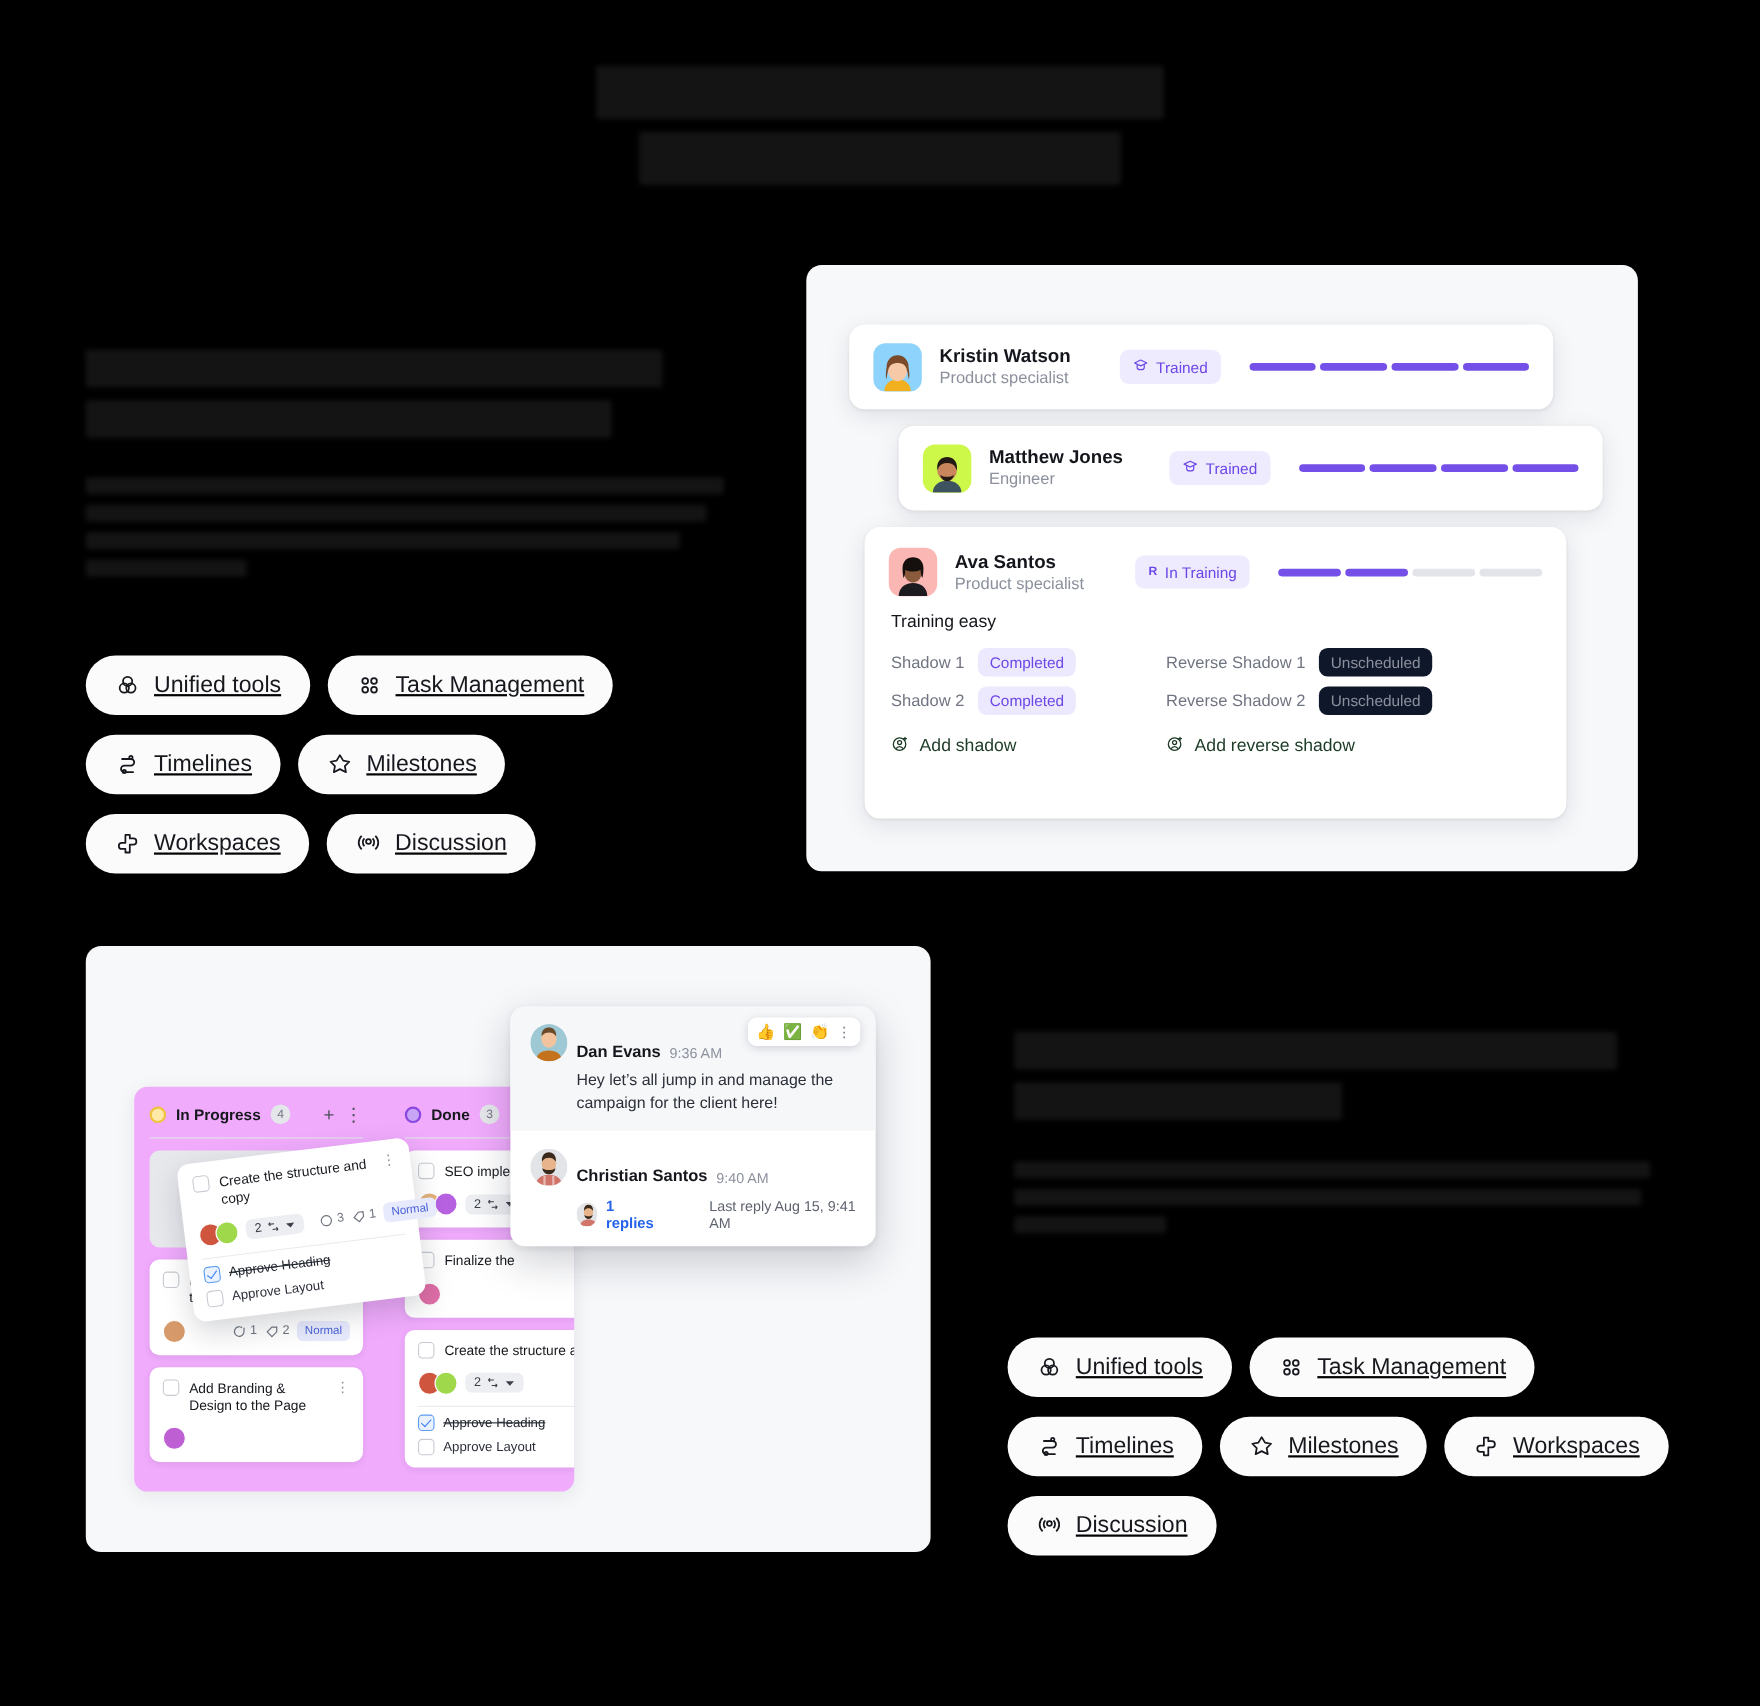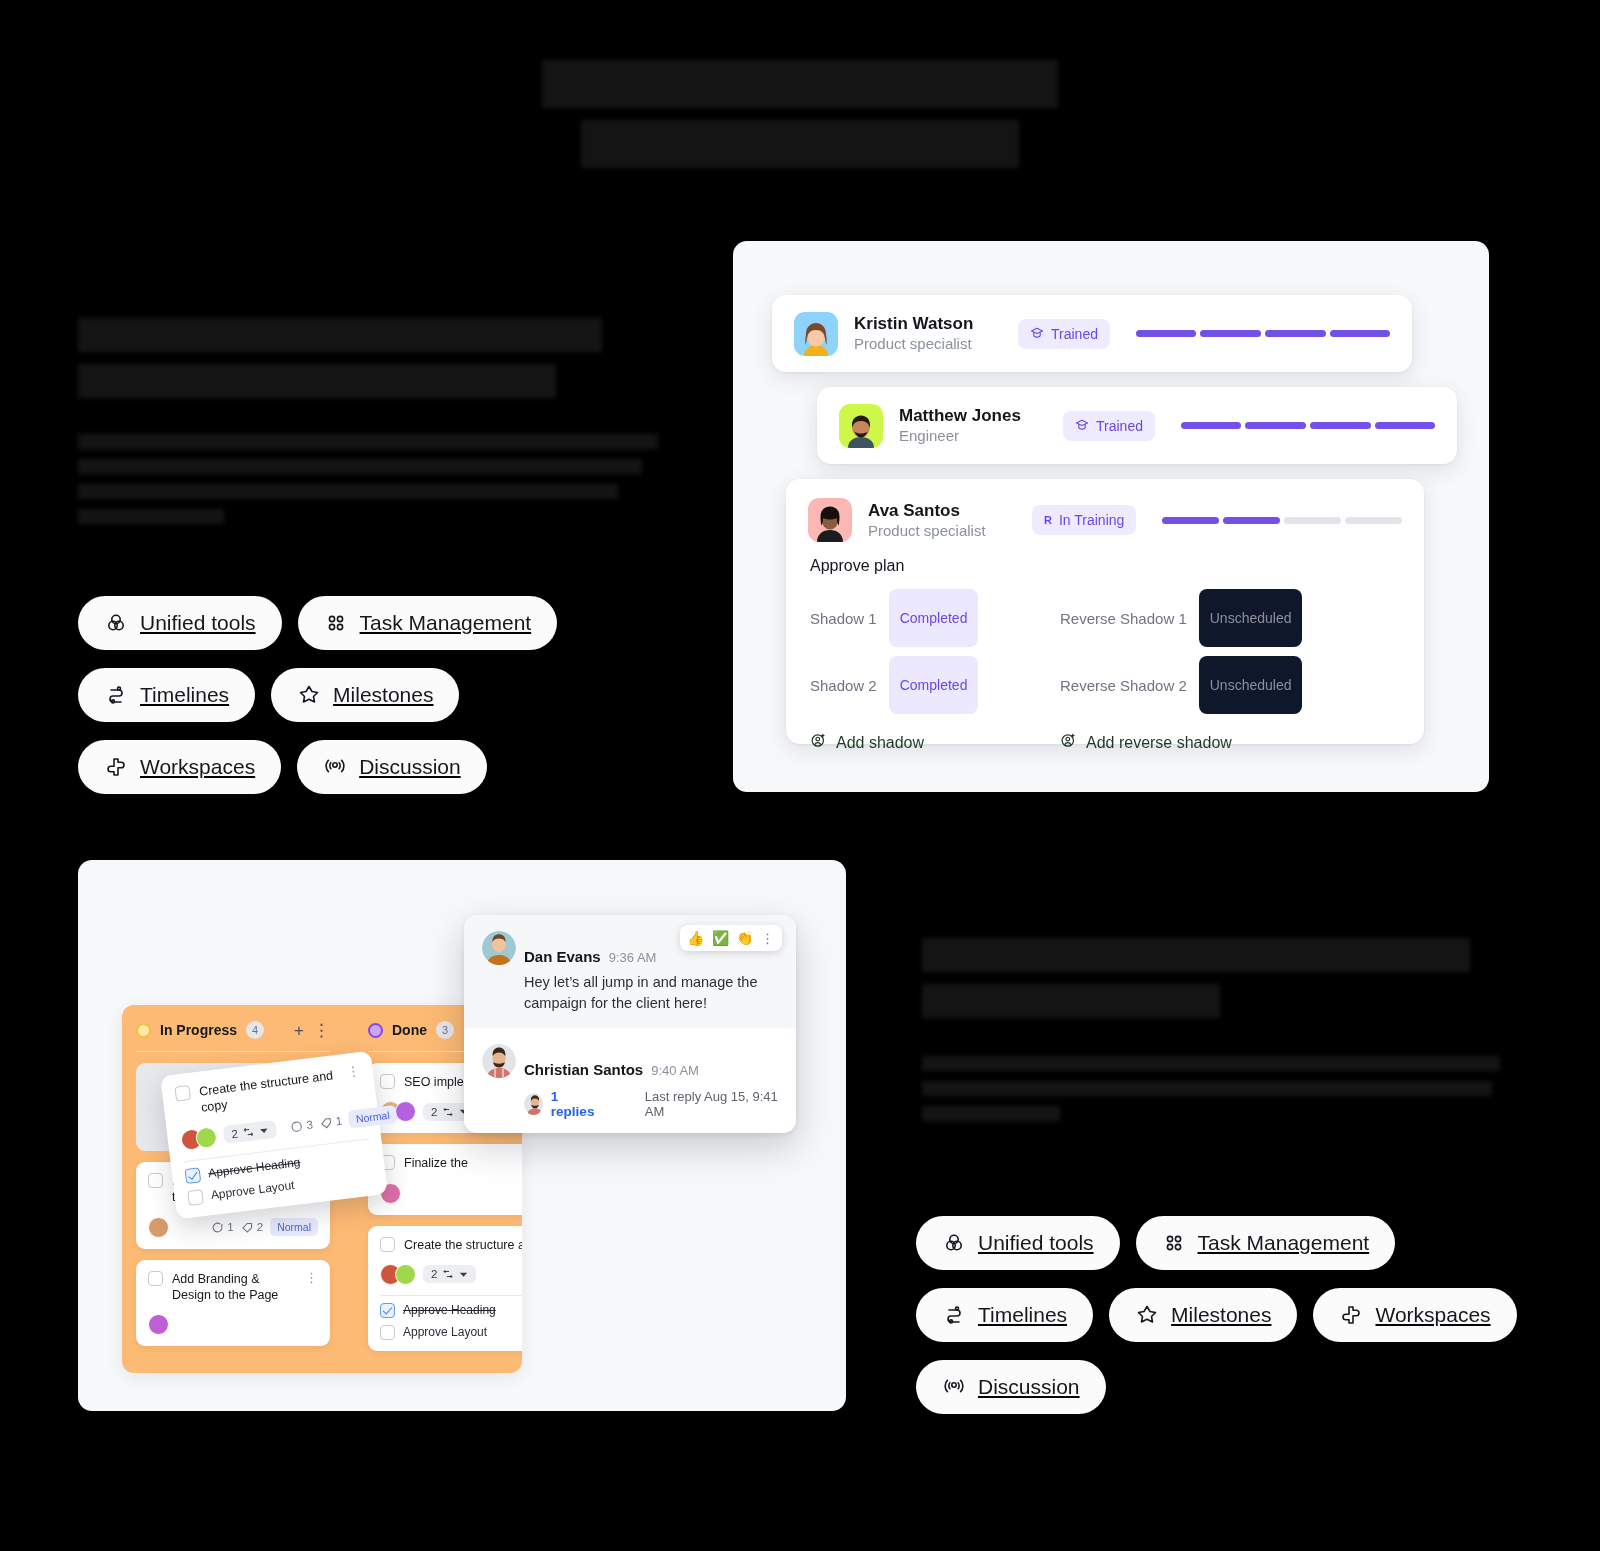--- a/index.html
+++ b/index.html
@@ -90,32 +90,32 @@
 
   .segbar { display: flex; gap: 4px; flex: 1; margin-left: 10px; }
   .seg { height: 7px; border-radius: 4px; background: #e2e4e9; flex: 1; }
   .seg.on { background: #7550e8; }
 
   .tplan { padding: 4px 24px 0; }
   .tplan-title { font-size: 16px; color: #14161c; margin-bottom: 14px; }
   .tplan-grid { display: grid; grid-template-columns: 250px 1fr; row-gap: 9px; }
   .tp-item { display: flex; align-items: center; gap: 12px; }
   .tp-lbl { font-size: 15px; color: #6f7480; }
-  .chip { border-radius: 8px; padding: 21px 11px; font-size: 14px; white-space: nowrap; }
+  .chip { border-radius: 8px; padding: 5px 11px; font-size: 14px; white-space: nowrap; }
   .chip-done { background: #ece8fe; color: #6c47e6; }
   .chip-un { background: #0f172a; color: #8b909c; }
   .tplan-actions { display: grid; grid-template-columns: 250px 1fr; margin-top: 18px; }
   .act { display: inline-flex; align-items: center; gap: 9px; font-size: 16px; color: #1c3b26; }
 
   
   .panel-board { left: 78px; top: 860px; width: 768px; height: 551px; }
 
   .board {
-    position: absolute; left: 44px; top: 145px; width: 400px; height: 368px;
-    background: #fdba74; border-radius: 12px; overflow: hidden;
+    position: absolute; left: 44px; top: 128px; width: 400px; height: 368px;
+    background: #f0abfc; border-radius: 12px; overflow: hidden;
     box-shadow: 0 4px 18px rgba(16,20,40,.08);
   }
   .bcol { position: absolute; top: 0; width: 222px; padding: 16px 14px; }
   .bcol-1 { left: 0; }
   .bcol-2 { left: 232px; }
   .bhead { display: flex; align-items: center; gap: 9px; margin-bottom: 12px; }
   .dot { width: 15px; height: 15px; border-radius: 50%; border: 2px solid; }
   .dot-y { background: #ffe9a8; border-color: #f0c33c; }
   .dot-p { background: #c9a6f5; border-color: #8b45e0; }
   .bhead .bt { font-size: 14px; font-weight: 700; color: #16181d; }
@@ -370,21 +370,21 @@
         </span>
         <div class="segbar">
           <span class="seg on"></span>
             <span class="seg on"></span>
             <span class="seg"></span>
             <span class="seg"></span>
         </div>
       </div>
 
       <div class="tplan">
-        <div class="tplan-title">Approve plan</div>
+        <div class="tplan-title">Training easy</div>
 
         <div class="tplan-grid">
           <div class="tp-item">
             <span class="tp-lbl">Shadow 1</span>
             <span class="chip chip-done">Completed</span>
           </div>
           <div class="tp-item">
             <span class="tp-lbl">Reverse Shadow 1</span>
             <span class="chip chip-un">Unscheduled</span>
           </div>

